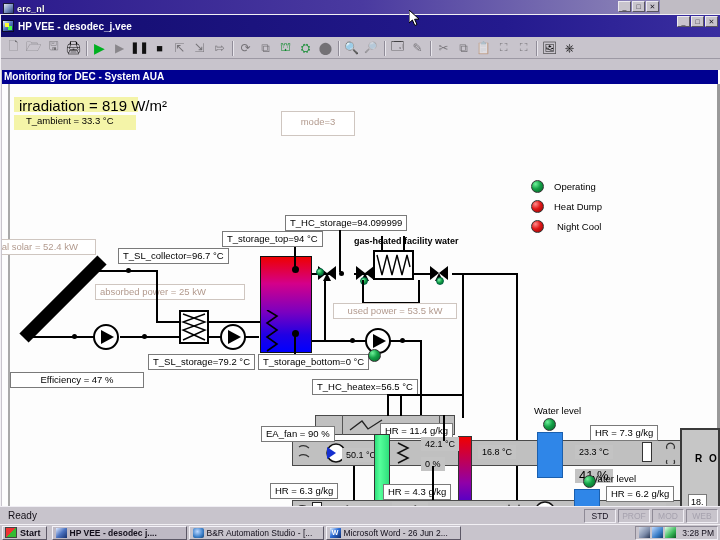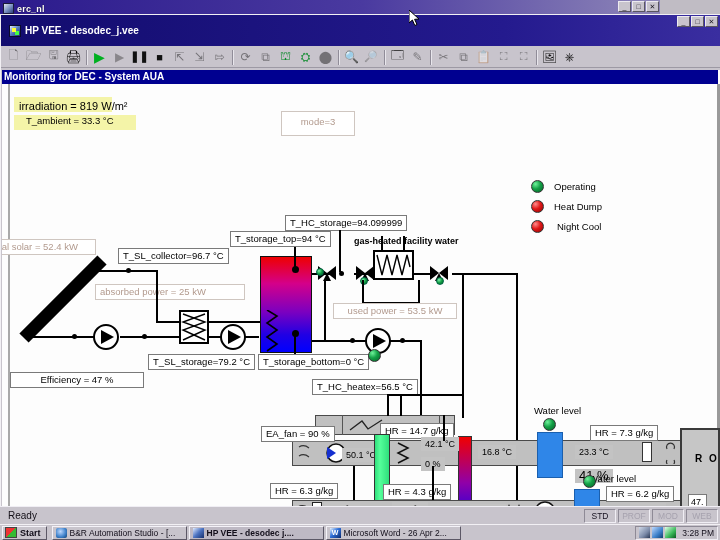--- a/index.html
+++ b/index.html
@@ -48,23 +48,23 @@
   }
 
   
   .app-window {
     position: absolute; left: 0; top: 14px; width: 720px; height: 492px;
     background: #c8c4cc;
     border-left: 1px solid #f2f0f4;
     border-top: 1px solid #f2f0f4;
   }
   .app-title {
-    position: relative; height: 31px;
+    position: relative; height: 22px;
     background: linear-gradient(to right, #120c6e 0%, #241a8e 70%, #3a2ea0 100%);
-    display: flex; align-items: center; padding-left: 8px;
+    display: flex; align-items: center; padding-left: 1px;
   }
   .app-title .ico {
     width: 12px; height: 12px; margin-right: 4px; flex: none;
     background: linear-gradient(135deg,#e8f0ff 0%, #5b7fc4 45%, #1a2f70 100%);
     border: 1px solid #0a0a2a;
     position: relative;
   }
   .app-title .ico::after {
     content: ""; position: absolute; left: 2px; top: 2px; width: 4px; height: 4px;
     background: #ff3; box-shadow: 3px 3px 0 #4f4;
@@ -397,21 +397,21 @@
           <span style="font-size:12px;color:#111">⎈</span>
         </div>
     </div>
 
     <div class="canvas">
 
       <div class="canvas-header">Monitoring for DEC - System AUA</div>
       <div class="vbar"></div>
       <div class="rbar"></div>
 
-      <div class="lbl yellow" style="left:12px; top:27px; width:98px; font-size:11px; padding:3px 5px 0 5px; border:none;">irradiation  =  819  W/m²</div>
+      <div class="lbl yellow" style="left:12px; top:27px; width:124px; font-size:15px; padding:3px 5px 0 5px; border:none;">irradiation  =  819  W/m²</div>
       <div class="lbl yellow" style="left:12px; top:45px; width:122px; font-size:9.5px; padding:0 5px 3px 12px; border:none;">T_ambient =  33.3 °C</div>
 
       <div class="lbl faded" style="left:279px; top:41px; width:74px; text-align:center; padding-top:4px; height:25px;">mode=3</div>
 
       <div class="led green" style="left:529px; top:110px;"></div>
       <div class="lbl plain" style="left:548px; top:110px; font-size:9.5px;">Operating</div>
       <div class="led red" style="left:529px; top:130px;"></div>
       <div class="lbl plain" style="left:548px; top:130px; font-size:9.5px;">Heat Dump</div>
       <div class="led red" style="left:529px; top:150px;"></div>
       <div class="lbl plain" style="left:551px; top:150px; font-size:9.5px;">Night Cool</div>
@@ -453,21 +453,21 @@
 
       <div class="tank" style="left:258px; top:186px; width:52px; height:97px;"></div>
       <svg style="position:absolute; left:262px; top:240px; width:16px; height:44px;" viewBox="0 0 16 44">
         <polyline points="3,0 13,6 3,13 13,20 3,27 13,34 3,41" fill="none" stroke="#000" stroke-width="1.6"></polyline>
       </svg>
       <div class="wire v" style="left:292px; top:170px; height:28px;"></div>
       <div class="node" style="left:290px; top:196px; width:7px; height:7px;"></div>
       <div class="wire v" style="left:292px; top:262px; height:30px;"></div>
       <div class="node" style="left:290px; top:260px; width:7px; height:7px;"></div>
 
-      <div class="lbl" style="left:228px; top:161px;">T_storage_top=94 °C</div>
+      <div class="lbl" style="left:220px; top:161px;">T_storage_top=94 °C</div>
       <div class="lbl" style="left:256px; top:284px;">T_storage_bottom=0 °C</div>
       <div class="lbl" style="left:283px; top:145px;">T_HC_storage=94.099999</div>
 
       <div class="lbl plain" style="left:348px; top:164px; font-size:9px; font-weight:bold;">gas-heated facility water</div>
 
       <div class="wire h" style="left:310px; top:203px; width:24px;"></div>
       <div class="wire h" style="left:352px; top:203px; width:20px;"></div>
       <div class="wire h" style="left:412px; top:203px; width:20px;"></div>
       <div class="wire h" style="left:450px; top:203px; width:66px;"></div>
 
@@ -527,21 +527,21 @@
       <div class="wire v" style="left:340px; top:345px; height:20px; width:1px; background:#555;"></div>
       <div class="wire v" style="left:437px; top:345px; height:20px; width:1px; background:#555;"></div>
 
       <div class="wire v" style="left:385px; top:324px; height:22px;"></div>
       <div class="wire h" style="left:385px; top:324px; width:76px;"></div>
       <div class="wire v" style="left:398px; top:326px; height:20px;"></div>
 
       <div class="duct" style="left:290px; top:370px; width:408px; height:26px;"></div>
 
       <div class="lbl" style="left:259px; top:356px;">EA_fan = 90 %</div>
-      <div class="lbl" style="left:378px; top:353px;">HR  =  14.7  g/kg</div>
+      <div class="lbl" style="left:378px; top:353px;">HR  =  11.4  g/kg</div>
 
       <svg style="position:absolute; left:322px; top:372px; width:24px; height:22px;" viewBox="0 0 24 22">
         <circle cx="12" cy="11" r="9" fill="#fff" stroke="#111" stroke-width="1.5"></circle>
         <path d="M12 11 L3 5 L3 17 Z" fill="#1530d0"></path>
       </svg>
       <svg style="position:absolute; left:295px; top:373px; width:14px; height:20px;" viewBox="0 0 14 20">
         <path d="M2 4 q5 -3 10 1" fill="none" stroke="#333" stroke-width="1.2"></path>
         <path d="M2 13 q5 -3 10 1" fill="none" stroke="#333" stroke-width="1.2"></path>
       </svg>
       <div class="lbl grayfill" style="left:340px; top:378px; font-size:9px;">50.1 °C</div>
@@ -602,21 +602,21 @@
       <div class="lbl" style="left:604px; top:416px;">HR  =  6.2  g/kg</div>
       <div class="lbl grayfill" style="left:628px; top:433px; font-size:9px;">16.6°C</div>
       <div class="lbl grayfill" style="left:628px; top:449px; font-size:9px;">52 %</div>
       <svg style="position:absolute; left:668px; top:432px; width:20px; height:24px;" viewBox="0 0 20 24">
         <path d="M3 10 q6 -8 12 -2" fill="none" stroke="#333" stroke-width="1.3"></path>
         <path d="M3 20 q6 -8 12 -2" fill="none" stroke="#333" stroke-width="1.3"></path>
       </svg>
 
       <div class="roombox" style="left:678px; top:358px; width:40px; height:116px;"></div>
       <div class="lbl plain" style="left:689px; top:382px; font-size:10px; letter-spacing:2px; font-weight:bold;">R O</div>
-      <div class="lbl" style="left:686px; top:424px; font-size:9px; padding:1px 2px;">47.</div>
+      <div class="lbl" style="left:686px; top:424px; font-size:9px; padding:1px 2px;">18.</div>
 
       <div class="wire v" style="left:441px; top:345px; height:26px;"></div>
       <div class="wire v" style="left:351px; top:396px; height:34px;"></div>
       <div class="wire v" style="left:430px; top:396px; height:34px;"></div>
 
     </div>
   </div>
 
   <div class="statusbar">
     <div class="status-text">Ready</div>
@@ -625,31 +625,31 @@
     <div class="status-cell dim">MOD</div>
     <div class="status-cell dim">WEB</div>
   </div>
 
   <div class="taskbar">
     <div class="startbtn">
       <span class="flagicon"></span>
       <span>Start</span>
     </div>
     <div class="tsep2"></div>
+    <div class="taskitem active" style="width:135px;">
+      <span class="ti vee"></span>
+      <span>HP VEE  -  desodec  j....</span>
+    </div>
     <div class="taskitem" style="width:135px;">
       <span class="ti br"></span>
       <span>B&amp;R Automation Studio - [...</span>
     </div>
-    <div class="taskitem active" style="width:135px;">
-      <span class="ti vee"></span>
-      <span>HP VEE  -  desodec  j....</span>
-    </div>
     <div class="taskitem" style="width:135px;">
       <span class="ti word">W</span>
-      <span>Microsoft Word - 26 Apr 2...</span>
+      <span>Microsoft Word - 26 Jun 2...</span>
     </div>
     <div class="tray">
       <span class="trayicon net"></span>
       <span class="trayicon mon"></span>
       <span class="trayicon grn"></span>
       <span class="clock">3:28 PM</span>
     </div>
   </div>
 
   <svg style="position:absolute; left:409px; top:10px; width:12px; height:18px;" viewBox="0 0 12 18">

